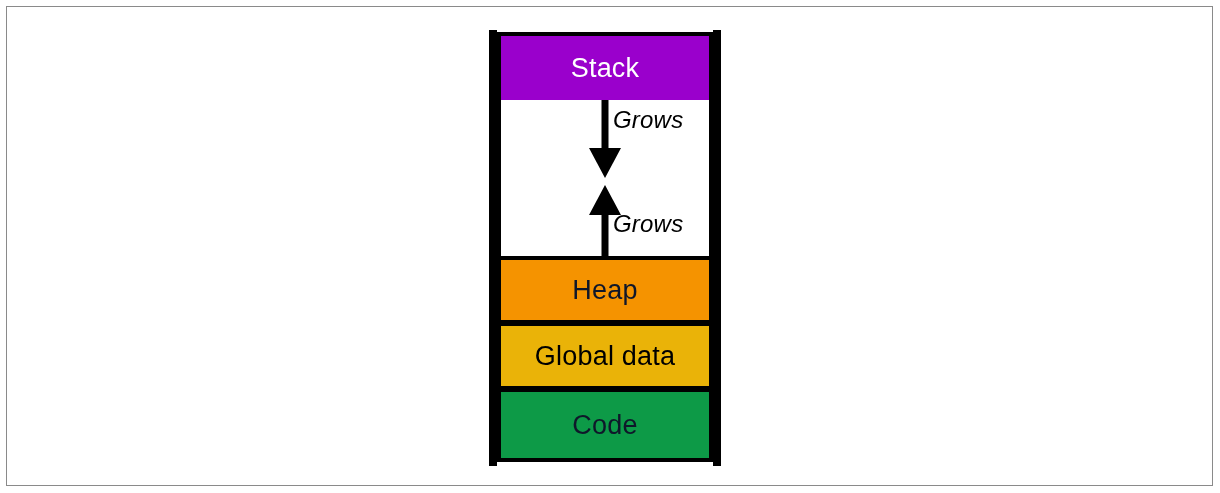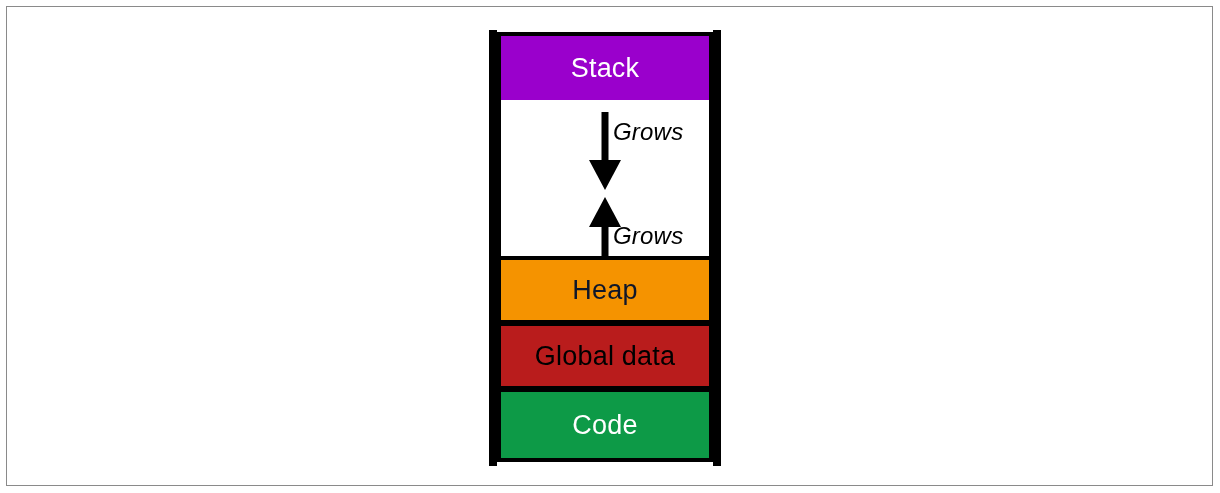--- a/index.html
+++ b/index.html
@@ -67,27 +67,27 @@
     justify-content: center;
     font-size: 27px;
     line-height: 1;
     letter-spacing: 0.2px;
   }
   .seg .seg-label { display: block; }
 
   .seg-stack      { top: 0px;   height: 72px;  background: #9A00CC; color: #ffffff; }
   .seg-free       { top: 68px;  height: 160px; background: #ffffff; border-top: none; border-bottom: none; }
   .seg-heap       { top: 224px; height: 68px;  background: #F59300; color: #0f172a; }
-  .seg-global     { top: 290px; height: 68px;  background: #b91c1c; color: #000000; }
-  .seg-code       { top: 356px; height: 74px;  background: #0D9A47; color: #ffffff; }
+  .seg-global     { top: 290px; height: 68px;  background: #eab308; color: #000000; }
+  .seg-code       { top: 356px; height: 74px;  background: #0D9A47; color: #0f172a; }
 
   
   .free-inner {
     position: absolute;
-    left: 0; top: 12px;
+    left: 0; top: 0;
     width: 100%; height: 100%;
   }
   .arrow-svg {
     position: absolute;
     left: 0; top: 0;
   }
   .grows-label {
     position: absolute;
     font-style: italic;
     font-size: 24px;

